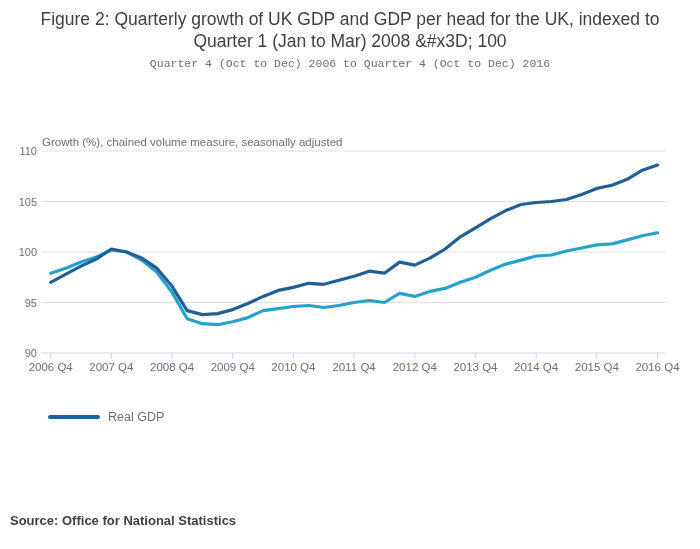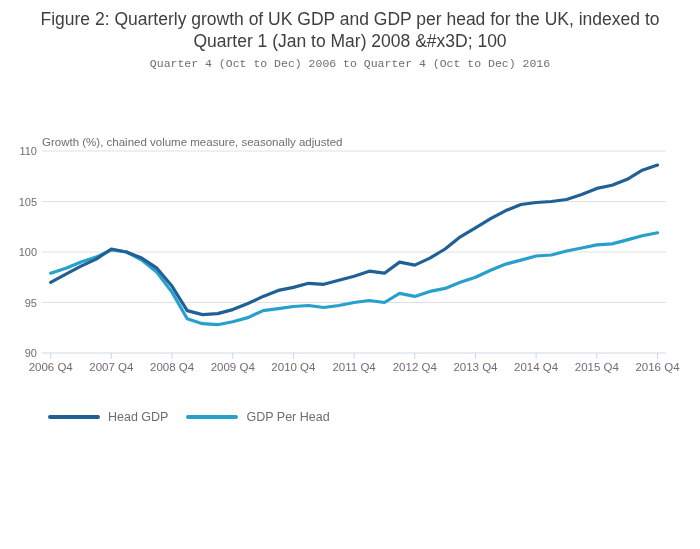--- a/index.html
+++ b/index.html
@@ -58,21 +58,18 @@
       <text x="596.82" y="371" text-anchor="middle" font-size="11.5px">2015 Q4</text>
       <line x1="657.5" x2="657.5" y1="353" y2="359" stroke="#ccd6eb" stroke-width="1"></line>
       <text x="657.5" y="371" text-anchor="middle" font-size="11.5px">2016 Q4</text>
       <polyline points="50.7,273.2 65.9,268.2 81.0,262.1 96.2,257.1 111.4,250.0 126.5,252.0 141.7,260.1 156.9,272.2 172.1,292.4 187.2,318.7 202.4,323.7 217.6,324.7 232.7,321.7 247.9,317.6 263.1,310.6 278.3,308.6 293.4,306.5 308.6,305.5 323.8,307.5 338.9,305.5 354.1,302.5 369.3,300.5 384.4,302.5 399.6,293.4 414.8,296.4 429.9,291.4 445.1,288.4 460.3,282.3 475.5,277.3 490.6,270.2 505.8,264.1 521.0,260.1 536.1,256.0 551.3,255.0 566.5,251.0 581.7,248.0 596.8,244.9 612.0,243.9 627.2,239.9 642.3,235.8 657.5,232.8" fill="none" stroke="#27A0CC" stroke-width="3.2" stroke-linejoin="round" stroke-linecap="round"></polyline>
       <polyline points="50.7,282.3 65.9,274.2 81.0,266.1 96.2,259.1 111.4,249.0 126.5,252.0 141.7,258.1 156.9,268.2 172.1,286.3 187.2,310.6 202.4,314.6 217.6,313.6 232.7,309.6 247.9,303.5 263.1,296.4 278.3,290.4 293.4,287.4 308.6,283.3 323.8,284.3 338.9,280.3 354.1,276.2 369.3,271.2 384.4,273.2 399.6,262.1 414.8,265.1 429.9,258.1 445.1,249.0 460.3,236.8 475.5,227.8 490.6,218.7 505.8,210.6 521.0,204.5 536.1,202.5 551.3,201.5 566.5,199.5 581.7,194.4 596.8,188.4 612.0,185.3 627.2,179.3 642.3,170.2 657.5,165.1" fill="none" stroke="#206095" stroke-width="3.2" stroke-linejoin="round" stroke-linecap="round"></polyline>
     </svg>
 
   <div class="legend">
     <div class="legend-item">
       <span class="legend-swatch" style="background: rgb(32, 96, 149);"></span>
-      <span class="legend-label">Head GDP</span>
-    </div>
-    <div class="legend-item">
-      <span class="legend-swatch" style="background: rgb(39, 160, 204);"></span>
-      <span class="legend-label">GDP Per Head</span>
+      <span class="legend-label">Real GDP</span>
     </div>
   </div>
 
+  <div class="source-note">Source: Office for National Statistics</div>
 </div>
 
 </body></html>

